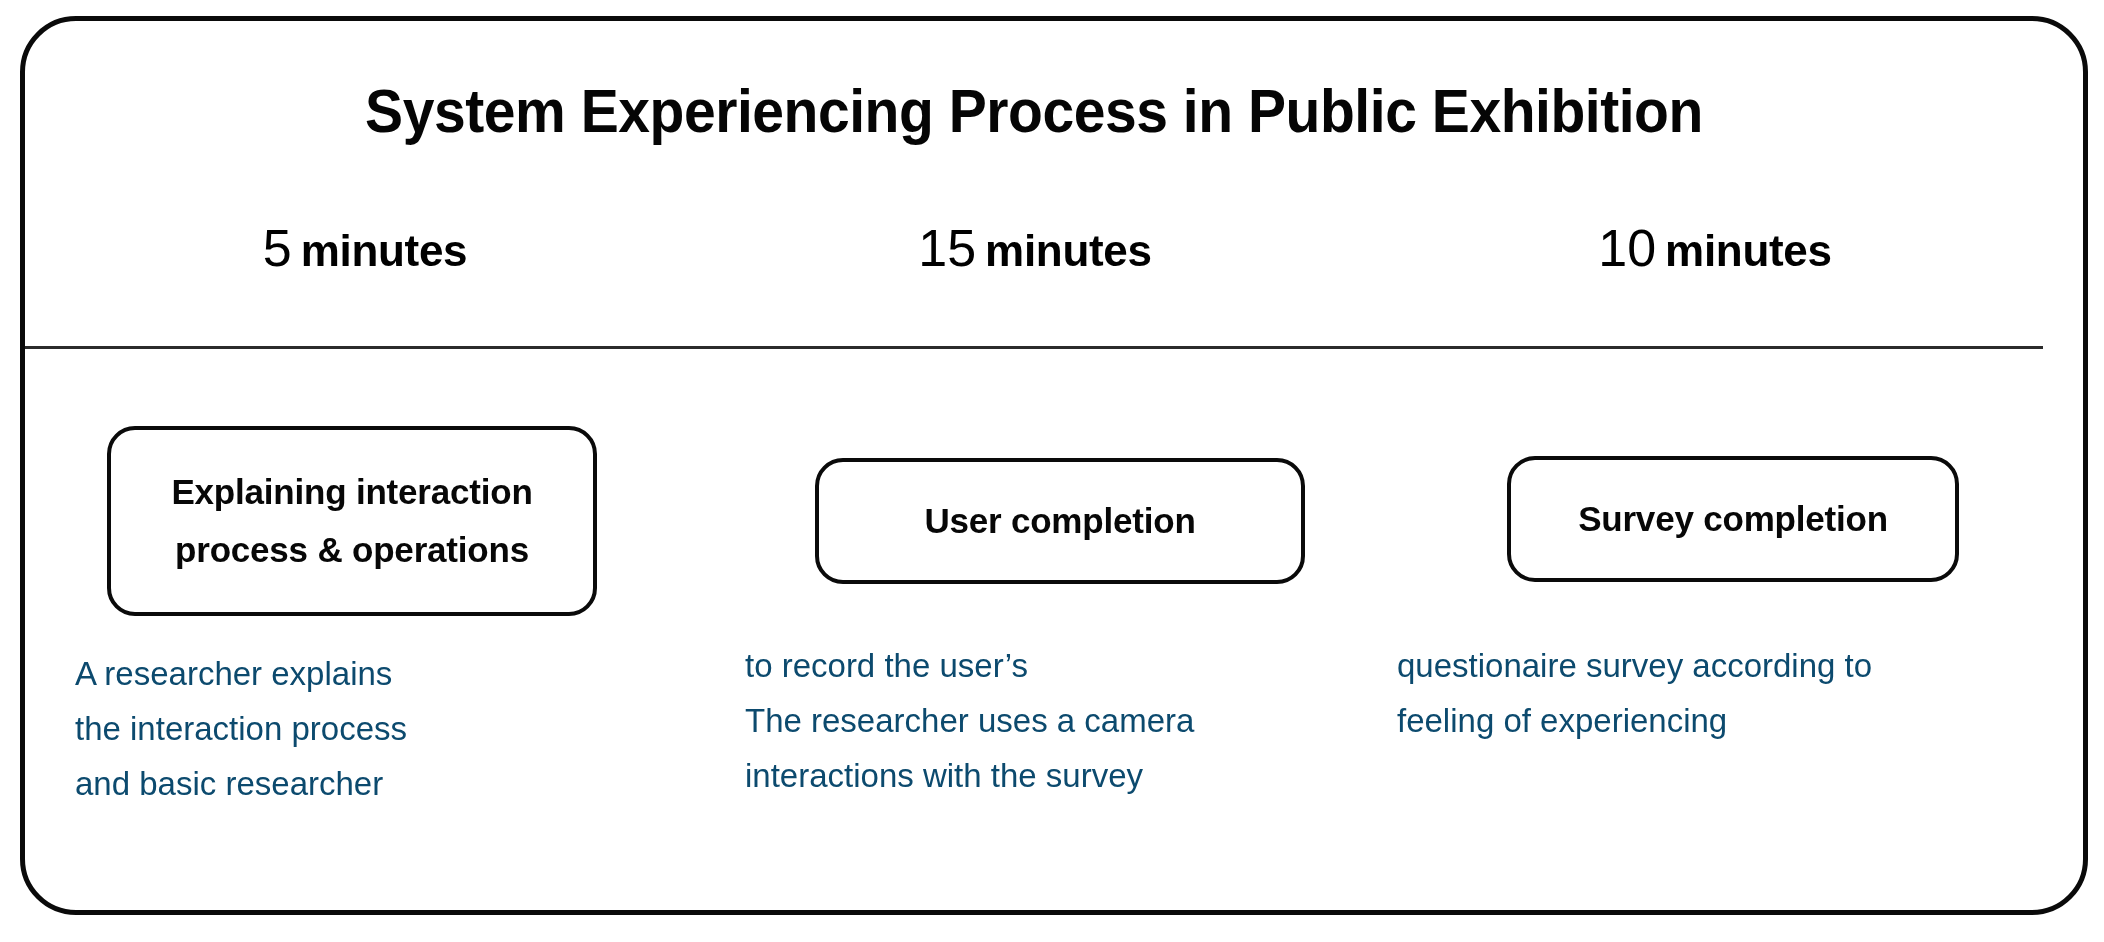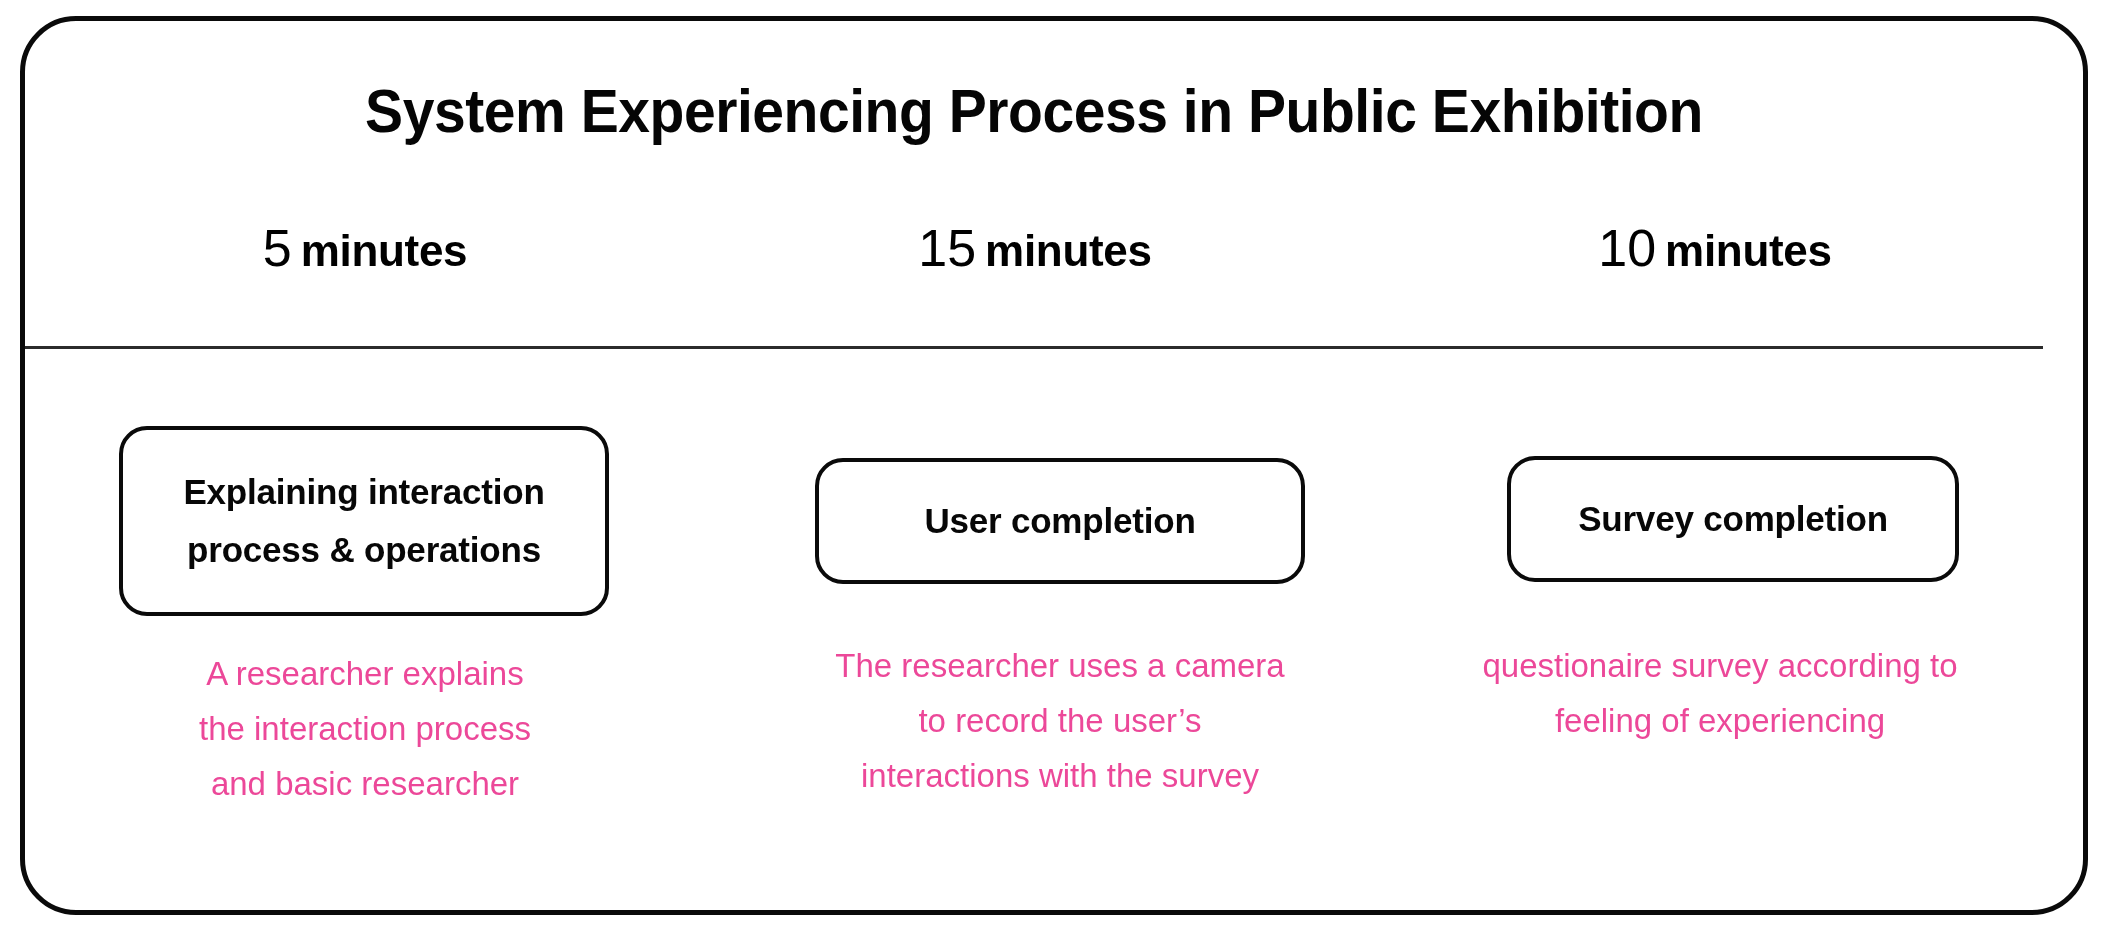--- a/index.html
+++ b/index.html
@@ -123,47 +123,46 @@
     font-family: "Liberation Sans", sans-serif;
     font-weight: bold;
     font-size: 35px;
     line-height: 58px;
     letter-spacing: -0.2px;
     color: #070707;
     padding: 0 10px;
   }
 
   .col-0 .stage-box {
-    left: 74px;
+    left: 62px;
     top: 410px;
     width: 490px;
     height: 190px;
   }
   .col-1 .stage-box {
     left: 100px;
     top: 442px;
     width: 490px;
     height: 126px;
   }
   .col-2 .stage-box {
     left: 120px;
     top: 440px;
     width: 452px;
     height: 126px;
   }
 
   
   .desc {
     position: absolute;
-    text-align: center;
     font-family: "Liberation Sans", sans-serif;
     font-weight: 400;
     font-size: 33px;
     line-height: 55px;
-    color: #ec4899;
+    color: #0c4a6e;
   }
   .col-0 .desc { left: 30px;  top: 630px; width: 580px; }
   .col-1 .desc { left: 30px;  top: 622px; width: 630px; }
   .col-2 .desc { left: 10px;  top: 622px; width: 646px; }
 
   .desc .line { display: block; white-space: nowrap; }
 </style>
 </head>
 <body>
 
@@ -203,22 +202,22 @@
         <span class="num">15</span><span class="unit">minutes</span>
       </div>
 
       <div class="stage-box">
         <div class="label">
           <span class="line">User completion</span>
         </div>
       </div>
 
       <div class="desc">
+        <span class="line">to record the user’s</span>
         <span class="line">The researcher uses a camera</span>
-        <span class="line">to record the user’s</span>
         <span class="line">interactions with the survey</span>
       </div>
     </div>
 
     <div class="col col-2">
 
       <div class="time">
         <span class="num">10</span><span class="unit">minutes</span>
       </div>
 

